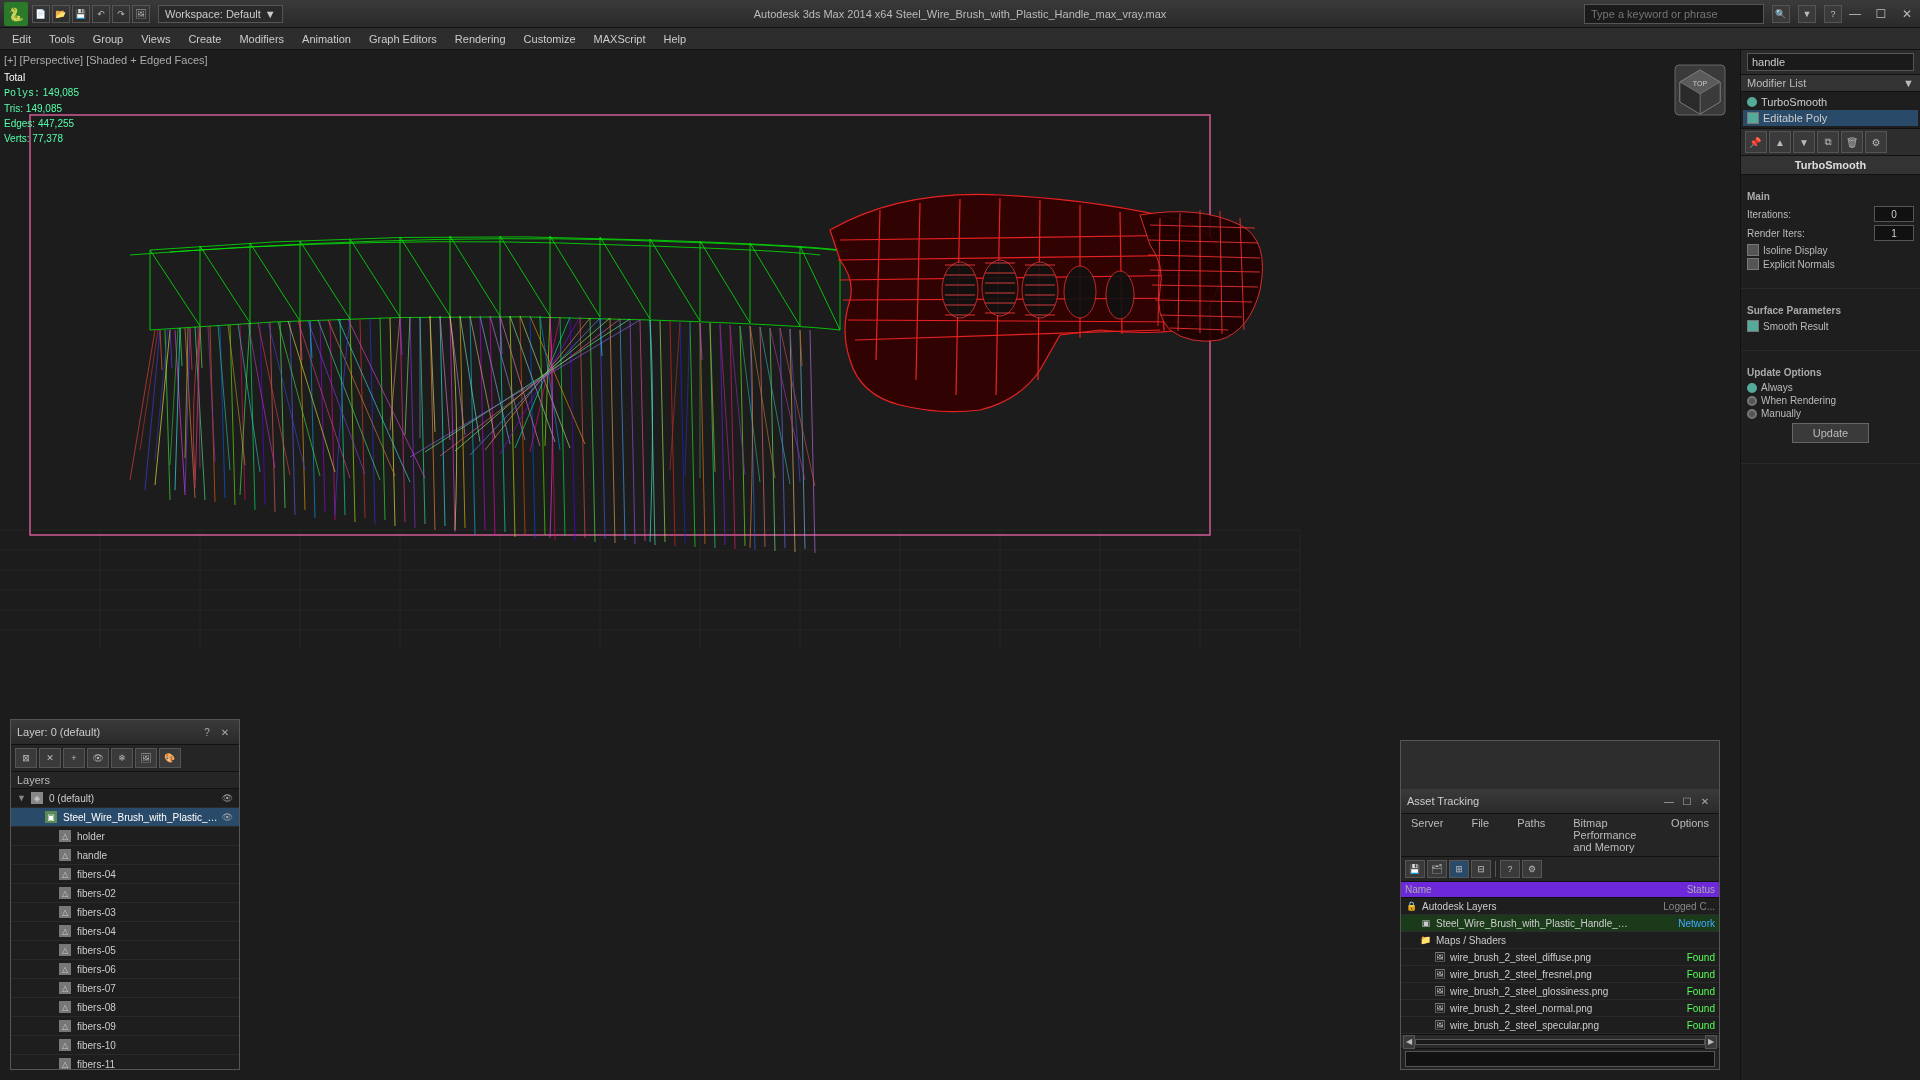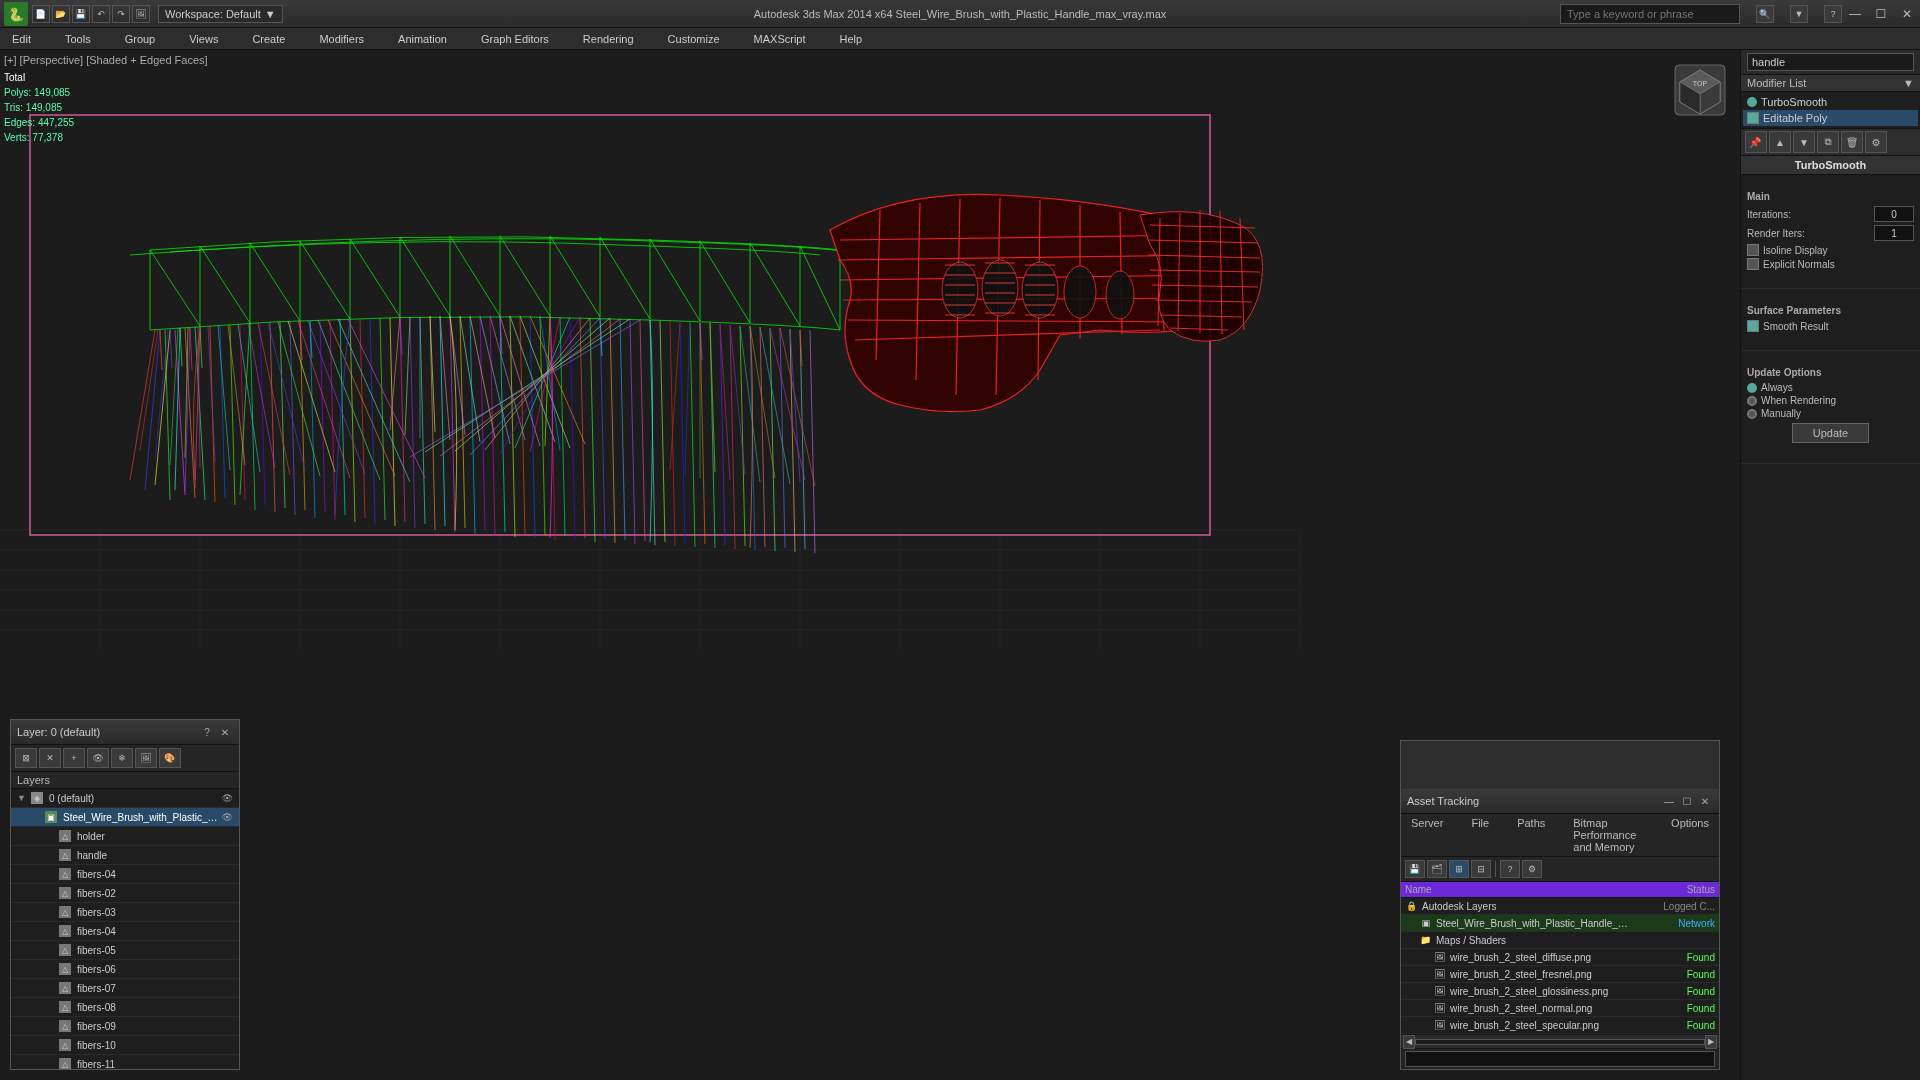--- a/index.html
+++ b/index.html
@@ -33,21 +33,21 @@
       padding: 2px 6px; font-size: 11px; cursor: pointer;
       display: flex; align-items: center; gap: 4px;
     }
     #title-bar .title-text {
       flex: 1; text-align: center; font-size: 11px; color: #bbb;
       position: absolute; left: 50%; transform: translateX(-50%);
       white-space: nowrap;
     }
     #title-bar .search-area {
       margin-left: auto;
-      display: flex; align-items: center; gap: 16px;
+      display: flex; align-items: center; gap: 8px;
     }
     #title-bar .search-input {
       background: #1a1a1a; border: 1px solid #555; color: #bbb;
       padding: 2px 6px; font-size: 11px; width: 180px; height: 20px;
     }
     #title-bar .window-controls {
       display: flex; align-items: center;
     }
     #title-bar .win-btn {
       width: 26px; height: 28px; background: none; border: none;
@@ -56,21 +56,21 @@
     }
 
     
     #menu-bar {
       height: 22px;
       background: #2d2d2d;
       display: flex;
       align-items: center;
       border-bottom: 1px solid #111;
       padding: 0 4px;
-      gap: 18px;
+      gap: 2px;
     }
     .menu-item {
       padding: 2px 8px;
       color: #ccc;
       cursor: pointer;
       font-size: 11px;
     }
 
     
     #main-layout {
@@ -395,21 +395,21 @@
 </div>
 
 <div id="main-layout">
 
   <div id="viewport">
     <div class="vp-label">[+] [Perspective] [Shaded + Edged Faces]</div>
 
     <div id="stats">
       <div style="color:#fff;font-size:10px;">Total</div>
       <div>
-        <span style="color:#5fa;">Polys:</span>
+        <span style="color:#5fa;font-family:Liberation Mono, monospace;">Polys:</span>
         <span style="color:#5fa;">149,085</span>
       </div>
       <div>
         <span style="color:#5fa;">Tris:</span>
         <span style="color:#5fa;">149,085</span>
       </div>
       <div>
         <span style="color:#5fa;">Edges:</span>
         <span style="color:#5fa;">447,255</span>
       </div>

